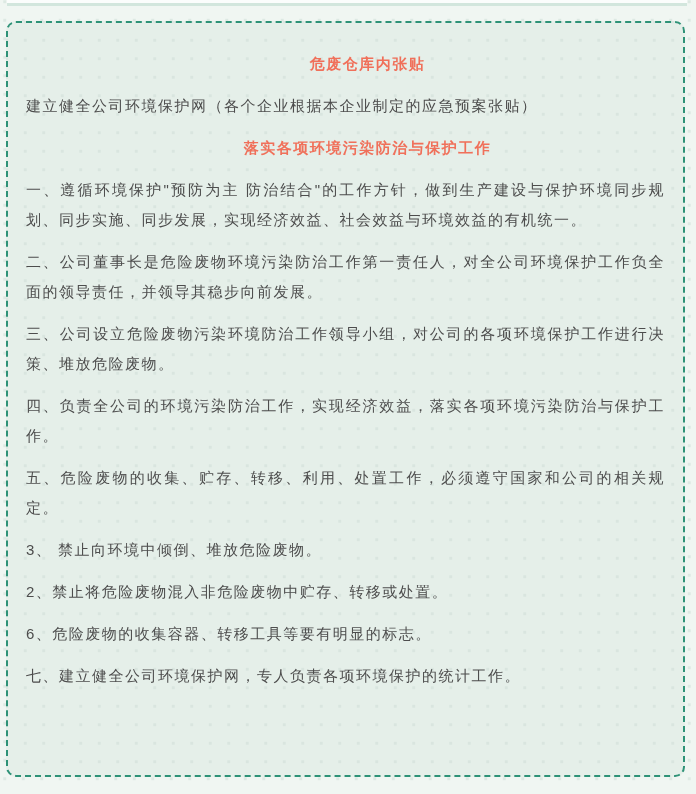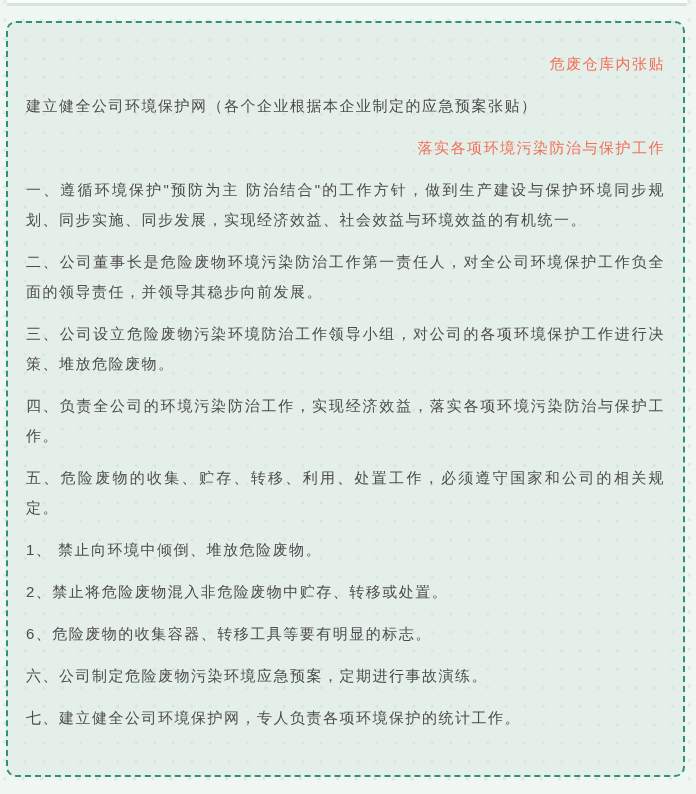--- a/index.html
+++ b/index.html
@@ -46,37 +46,36 @@
     letter-spacing: 1.5px;
     color: #4d4d4d;
     margin: 12px 0 0 0;
     text-align: justify;
   }
   .block:first-child {
     margin-top: 14px;
   }
   .heading {
     color: #f0705a;
-    font-weight: normal;
-    text-align: right;
+    font-weight: bold;
+    text-align: center;
     margin-left: 44px;
   }
 </style>
 </head>
 <body>
 
 <div class="top-strip"></div>
 
 <div class="card">
   <div class="block heading">危废仓库内张贴</div>
   <div class="block">建立健全公司环境保护网（各个企业根据本企业制定的应急预案张贴）</div>
   <div class="block heading">落实各项环境污染防治与保护工作</div>
   <div class="block">一、遵循环境保护"预防为主 防治结合"的工作方针，做到生产建设与保护环境同步规划、同步实施、同步发展，实现经济效益、社会效益与环境效益的有机统一。</div>
   <div class="block">二、公司董事长是危险废物环境污染防治工作第一责任人，对全公司环境保护工作负全面的领导责任，并领导其稳步向前发展。</div>
   <div class="block">三、公司设立危险废物污染环境防治工作领导小组，对公司的各项环境保护工作进行决策、堆放危险废物。</div>
   <div class="block">四、负责全公司的环境污染防治工作，实现经济效益，落实各项环境污染防治与保护工作。</div>
   <div class="block">五、危险废物的收集、贮存、转移、利用、处置工作，必须遵守国家和公司的相关规定。</div>
-  <div class="block">1、 禁止向环境中倾倒、堆放危险废物。</div>
+  <div class="block">3、 禁止向环境中倾倒、堆放危险废物。</div>
   <div class="block">2、禁止将危险废物混入非危险废物中贮存、转移或处置。</div>
   <div class="block">6、危险废物的收集容器、转移工具等要有明显的标志。</div>
-  <div class="block">六、公司制定危险废物污染环境应急预案，定期进行事故演练。</div>
   <div class="block">七、建立健全公司环境保护网，专人负责各项环境保护的统计工作。</div>
 </div>
 
 </body></html>

